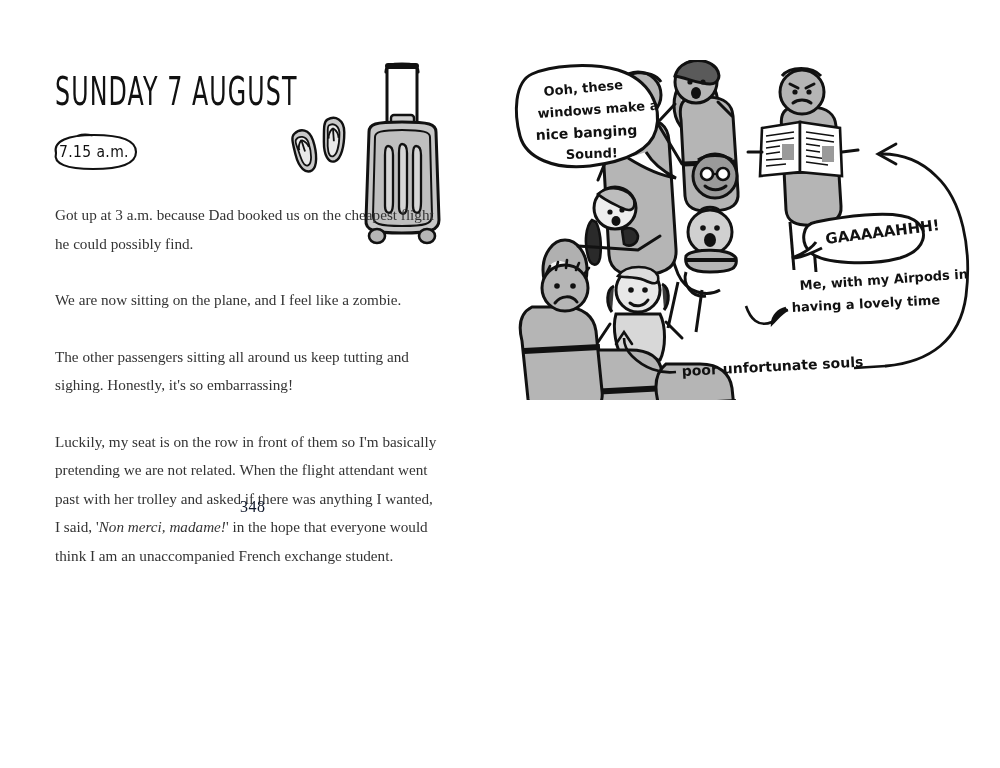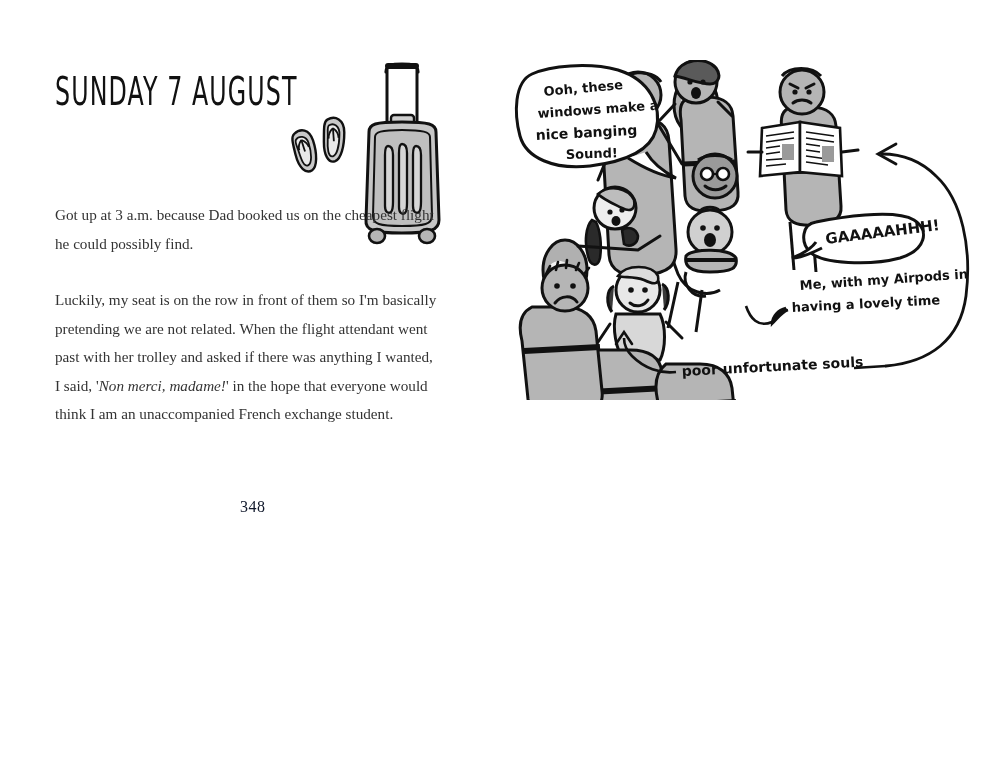--- a/index.html
+++ b/index.html
@@ -103,20 +103,27 @@
     fill: #111;
   }
 </style>
 </head>
 <body>
 
 <div class="page" id="left-page">
 
   <div class="day-heading">SUNDAY 7 AUGUST</div>
 
+  <div class="time-badge">
+    <svg class="oval" viewBox="0 0 92 40">
+      <path d="M8 21 C5 9, 20 3, 46 3 C72 3, 88 8, 88 20 C88 32, 71 37, 45 37 C19 37, 5 32, 8 21 Z" fill="none" stroke="#111" stroke-width="2.1" stroke-linecap="round"></path>
+      <path d="M30 3.6 C34 2.2, 40 2.4, 44 3.2" fill="none" stroke="#111" stroke-width="2" stroke-linecap="round"></path>
+    </svg>
+    <div class="label">7.15 a.m.</div>
+  </div>
 
   <svg class="art" id="flipflops-art" width="80" height="80" viewBox="0 0 80 80">
     <g transform="rotate(-18 40 40)">
       <path d="M14 20 C22 16, 30 20, 30 32 C30 46, 26 58, 20 60 C13 62, 8 54, 9 40 C10 28, 10 22, 14 20 Z" fill="#c9c9c9" stroke="#111" stroke-width="2.4"></path>
       <path d="M14 26 C18 23, 25 25, 25 33 C25 44, 22 53, 18 54 C13 55, 13 46, 13 38 C13 31, 12 28, 14 26 Z" fill="#e9e9e9" stroke="#111" stroke-width="1.8"></path>
       <path d="M19 28 L19 40" stroke="#111" stroke-width="1.8" fill="none"></path>
       <path d="M19 28 C15 31, 14 34, 14 37" stroke="#111" stroke-width="1.8" fill="none"></path>
       <path d="M19 28 C23 31, 24 34, 24 37" stroke="#111" stroke-width="1.8" fill="none"></path>
     </g>
     <g transform="rotate(-4 52 38)">
@@ -144,20 +151,22 @@
     <path d="M33 86 C31 86, 30 89, 30 95 L30 146 C30 152, 33 154, 36 152 C38 150, 38 147, 38 142 L38 95 C38 89, 36 86, 33 86 Z" fill="#d6d6d6" stroke="#111" stroke-width="2.3"></path>
     <path d="M47 84 C45 84, 44 87, 44 93 L44 147 C44 153, 47 155, 50 153 C52 151, 52 148, 52 143 L52 93 C52 87, 50 84, 47 84 Z" fill="#d6d6d6" stroke="#111" stroke-width="2.3"></path>
     <path d="M61 86 C59 86, 58 89, 58 95 L58 146 C58 152, 61 154, 64 152 C66 150, 66 147, 66 142 L66 95 C66 89, 64 86, 61 86 Z" fill="#d6d6d6" stroke="#111" stroke-width="2.3"></path>
 
     <ellipse cx="22" cy="176" rx="8" ry="7" fill="#b5b5b5" stroke="#111" stroke-width="2.6"></ellipse>
     <ellipse cx="72" cy="176" rx="8" ry="7" fill="#b5b5b5" stroke="#111" stroke-width="2.6"></ellipse>
   </svg>
 
   <div class="body-copy">
     <p>Got up at 3 a.m. because Dad booked us on the cheapest flight he could possibly find.</p>
+    <p>We are now sitting on the plane, and I feel like a zombie.</p>
+    <p>The other passengers sitting all around us keep tutting and sighing. Honestly, it's so embarrassing!</p>
     <p><span>Luckily, my seat is on the row in front of them so I'm basically pretending we are not related. When the flight attendant went past with her trolley and asked if there was anything I wanted, I said, '</span><em>Non merci, madame!</em><span>' in the hope that everyone would think I am an unaccompanied French exchange student.</span></p>
   </div>
 
   <div class="folio" id="folio-left">348</div>
 </div>
 
 <div class="page" id="right-page">
 
   
 

